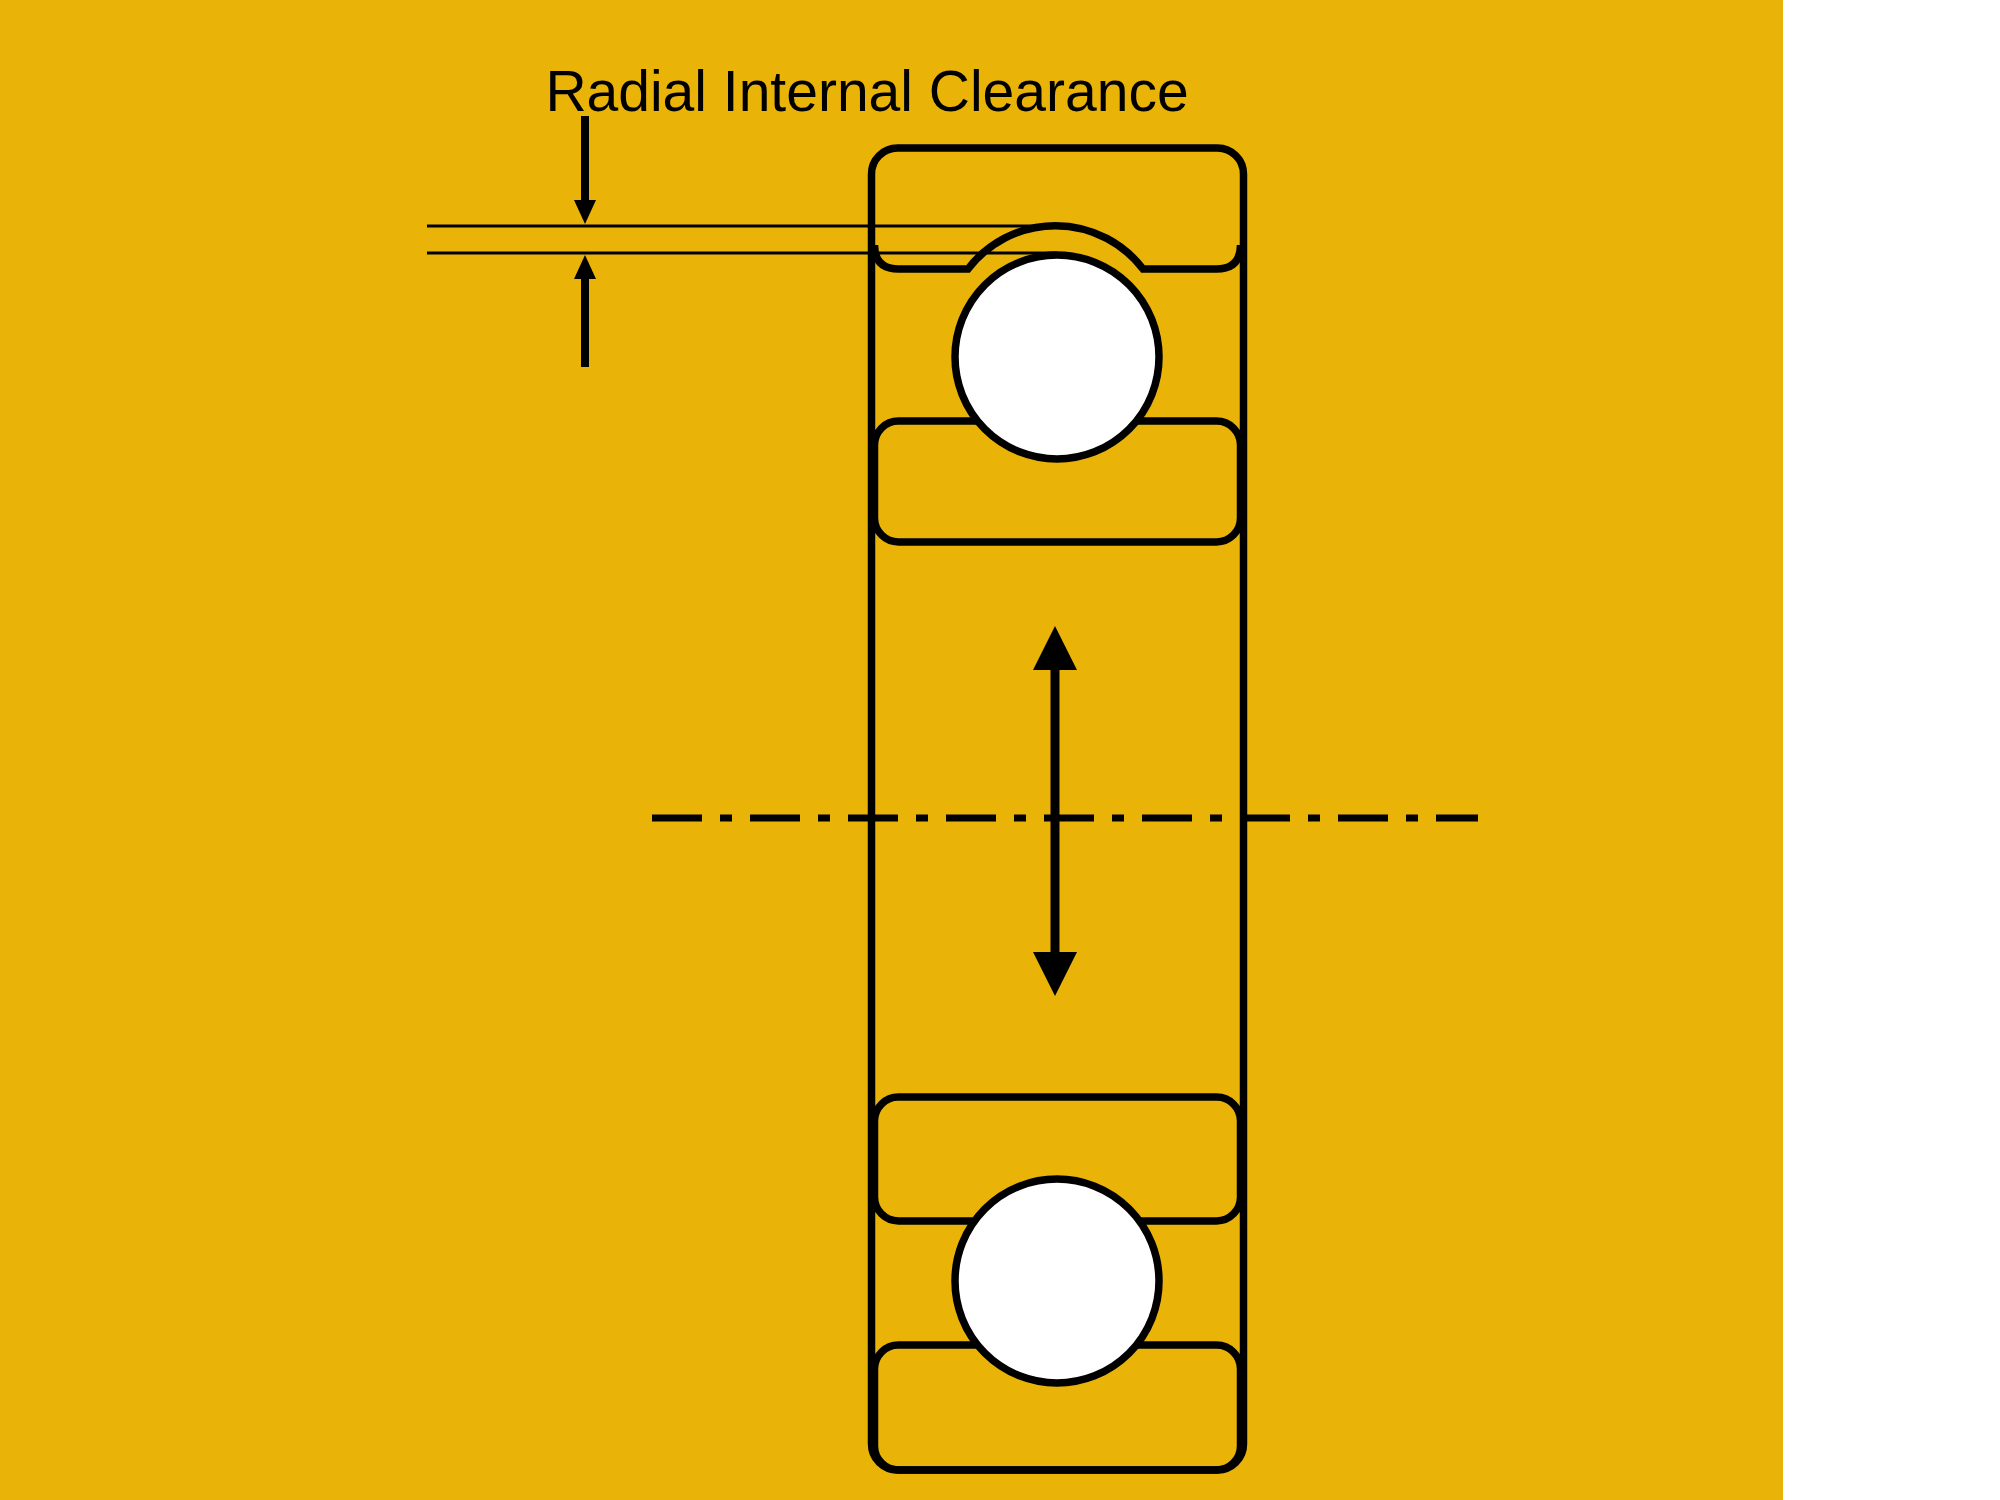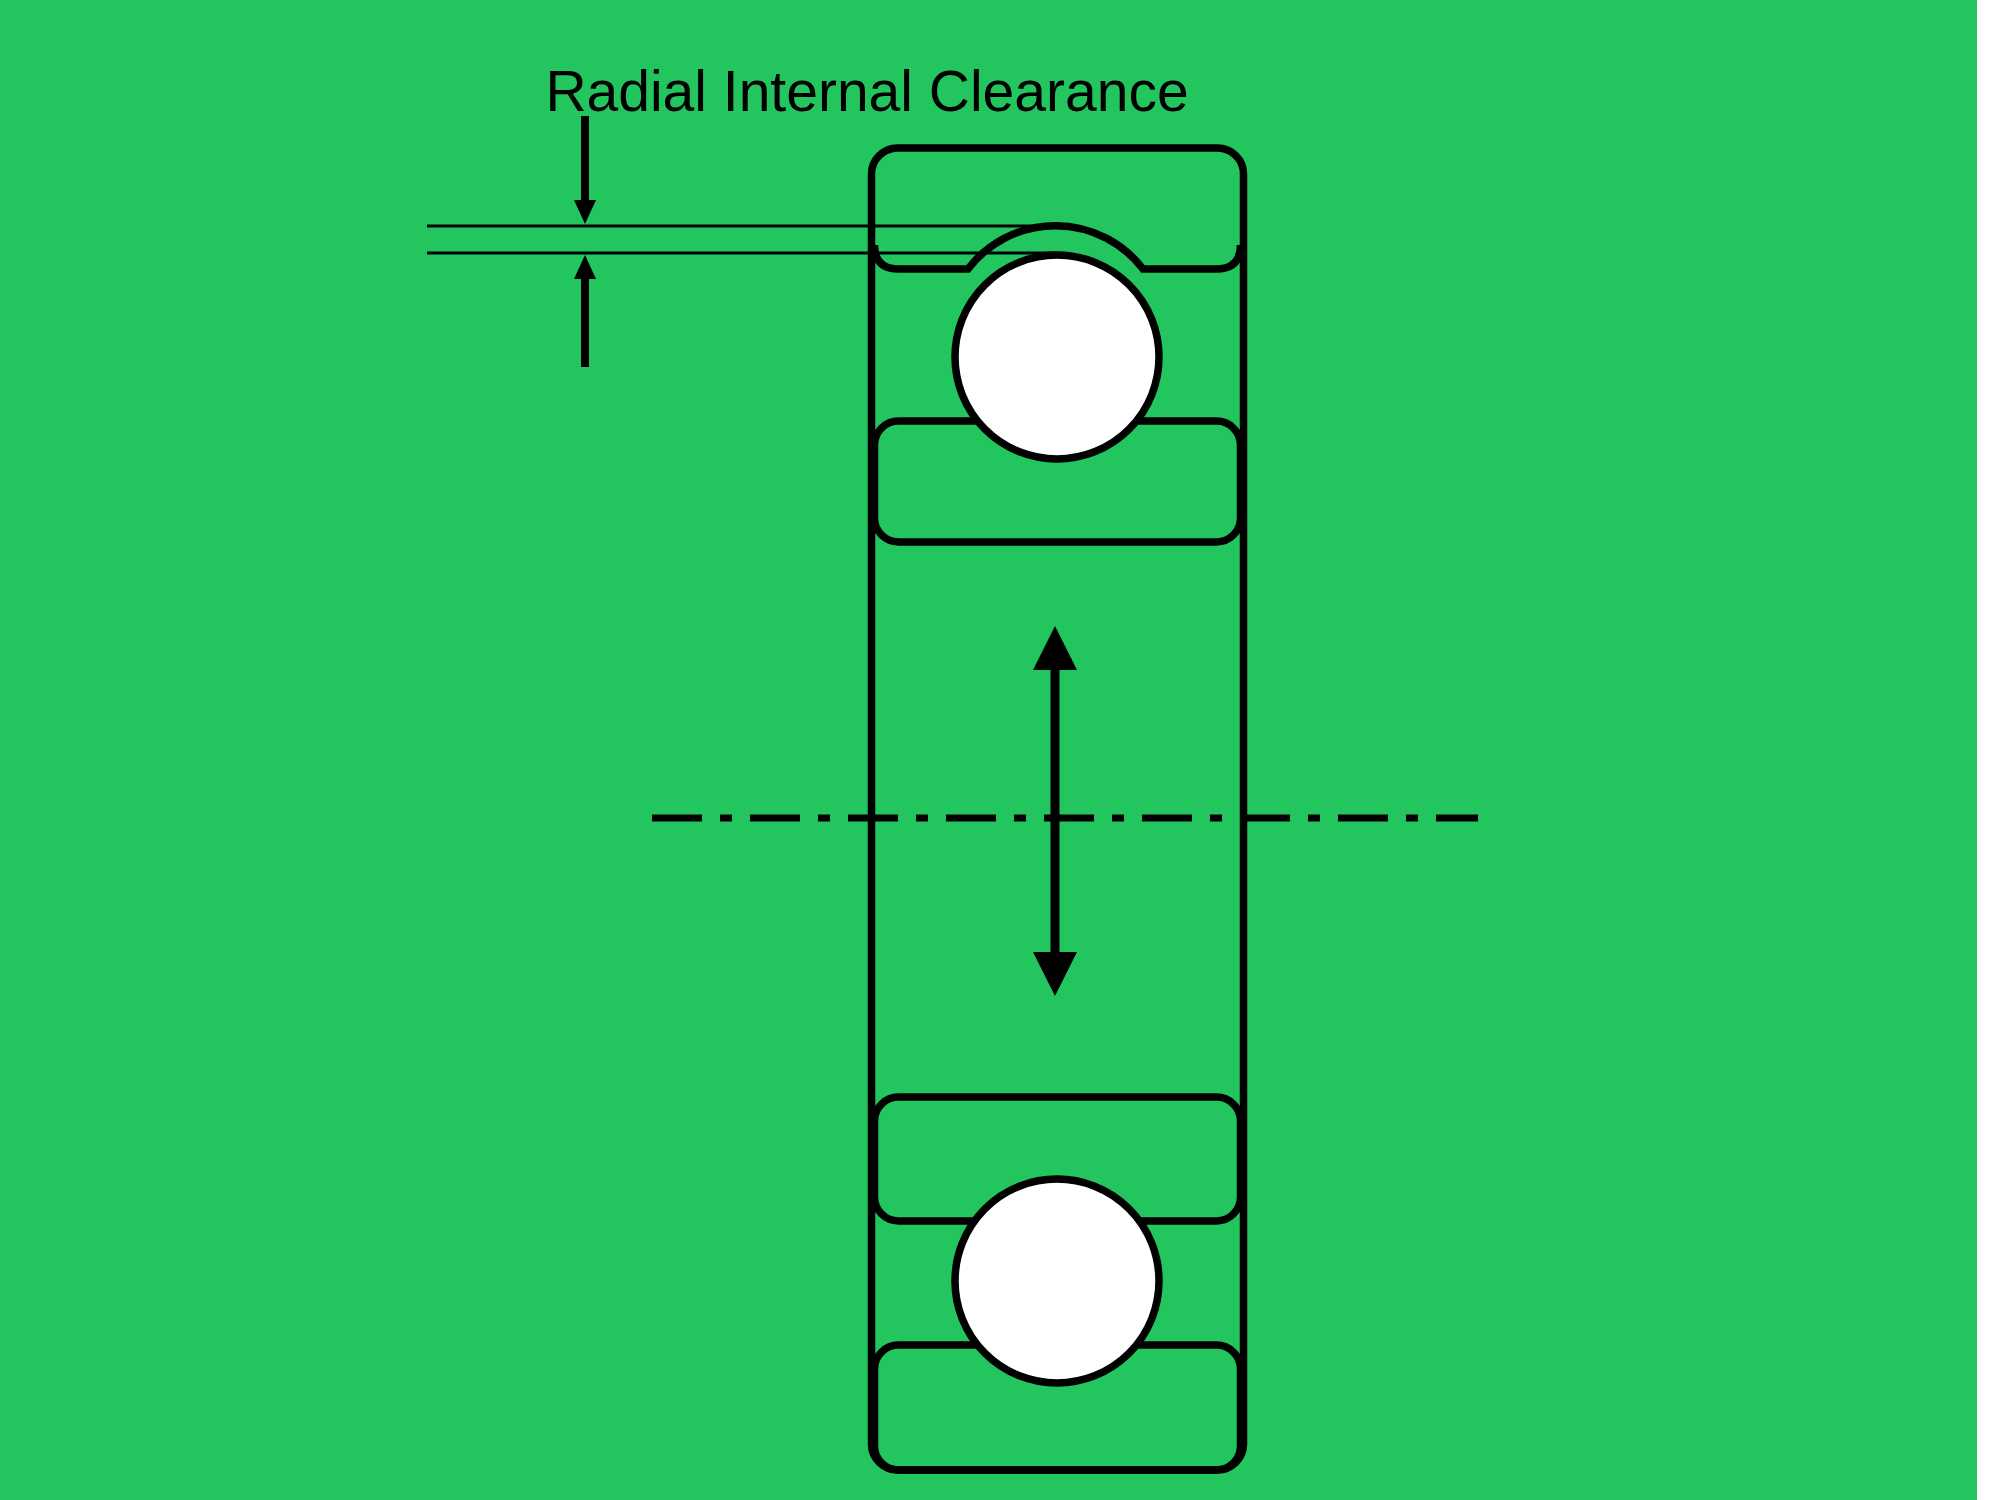--- a/index.html
+++ b/index.html
@@ -3,23 +3,23 @@
 <meta charset="utf-8">
 <style>
   html, body {
     margin: 0;
     padding: 0;
     background: #ffffff;
     font-family: "Liberation Sans", sans-serif;
   }
   .canvas {
     position: relative;
-    width: 1977px;
+    width: 1783px;
     height: 1500px;
-    background: #22c55e;
+    background: #eab308;
     overflow: hidden;
   }
   .canvas svg {
     display: block;
     width: 2000px;
     height: 1500px;
   }
   text.diagram-title {
     font-family: "Liberation Sans", sans-serif;
     font-size: 57px;

